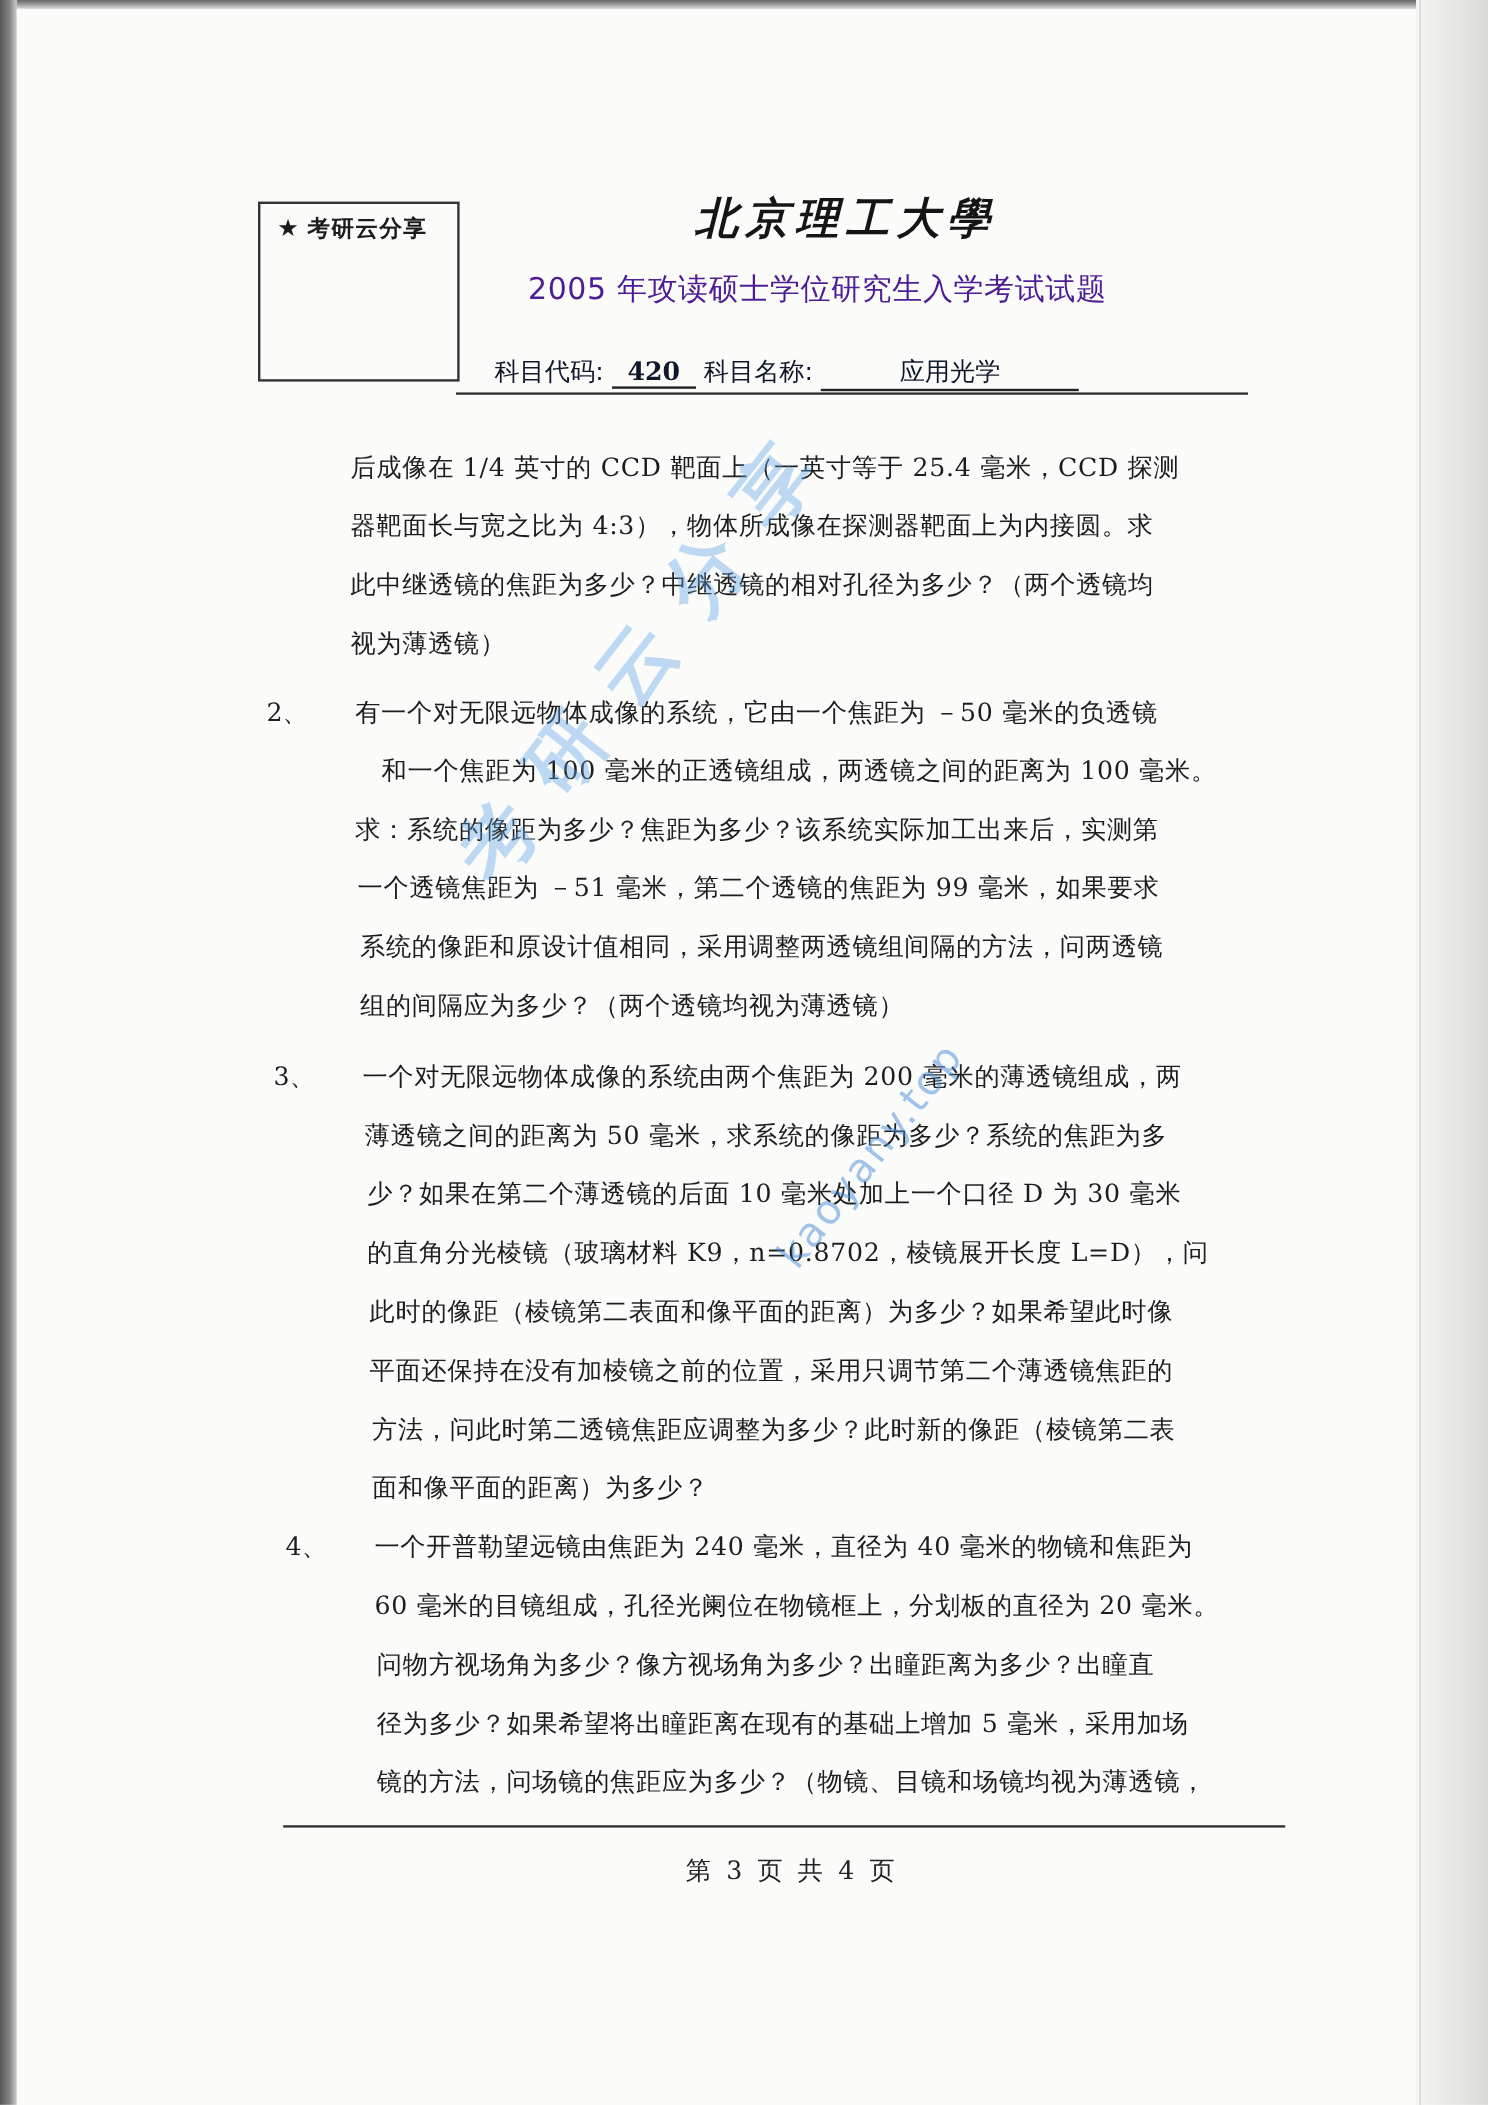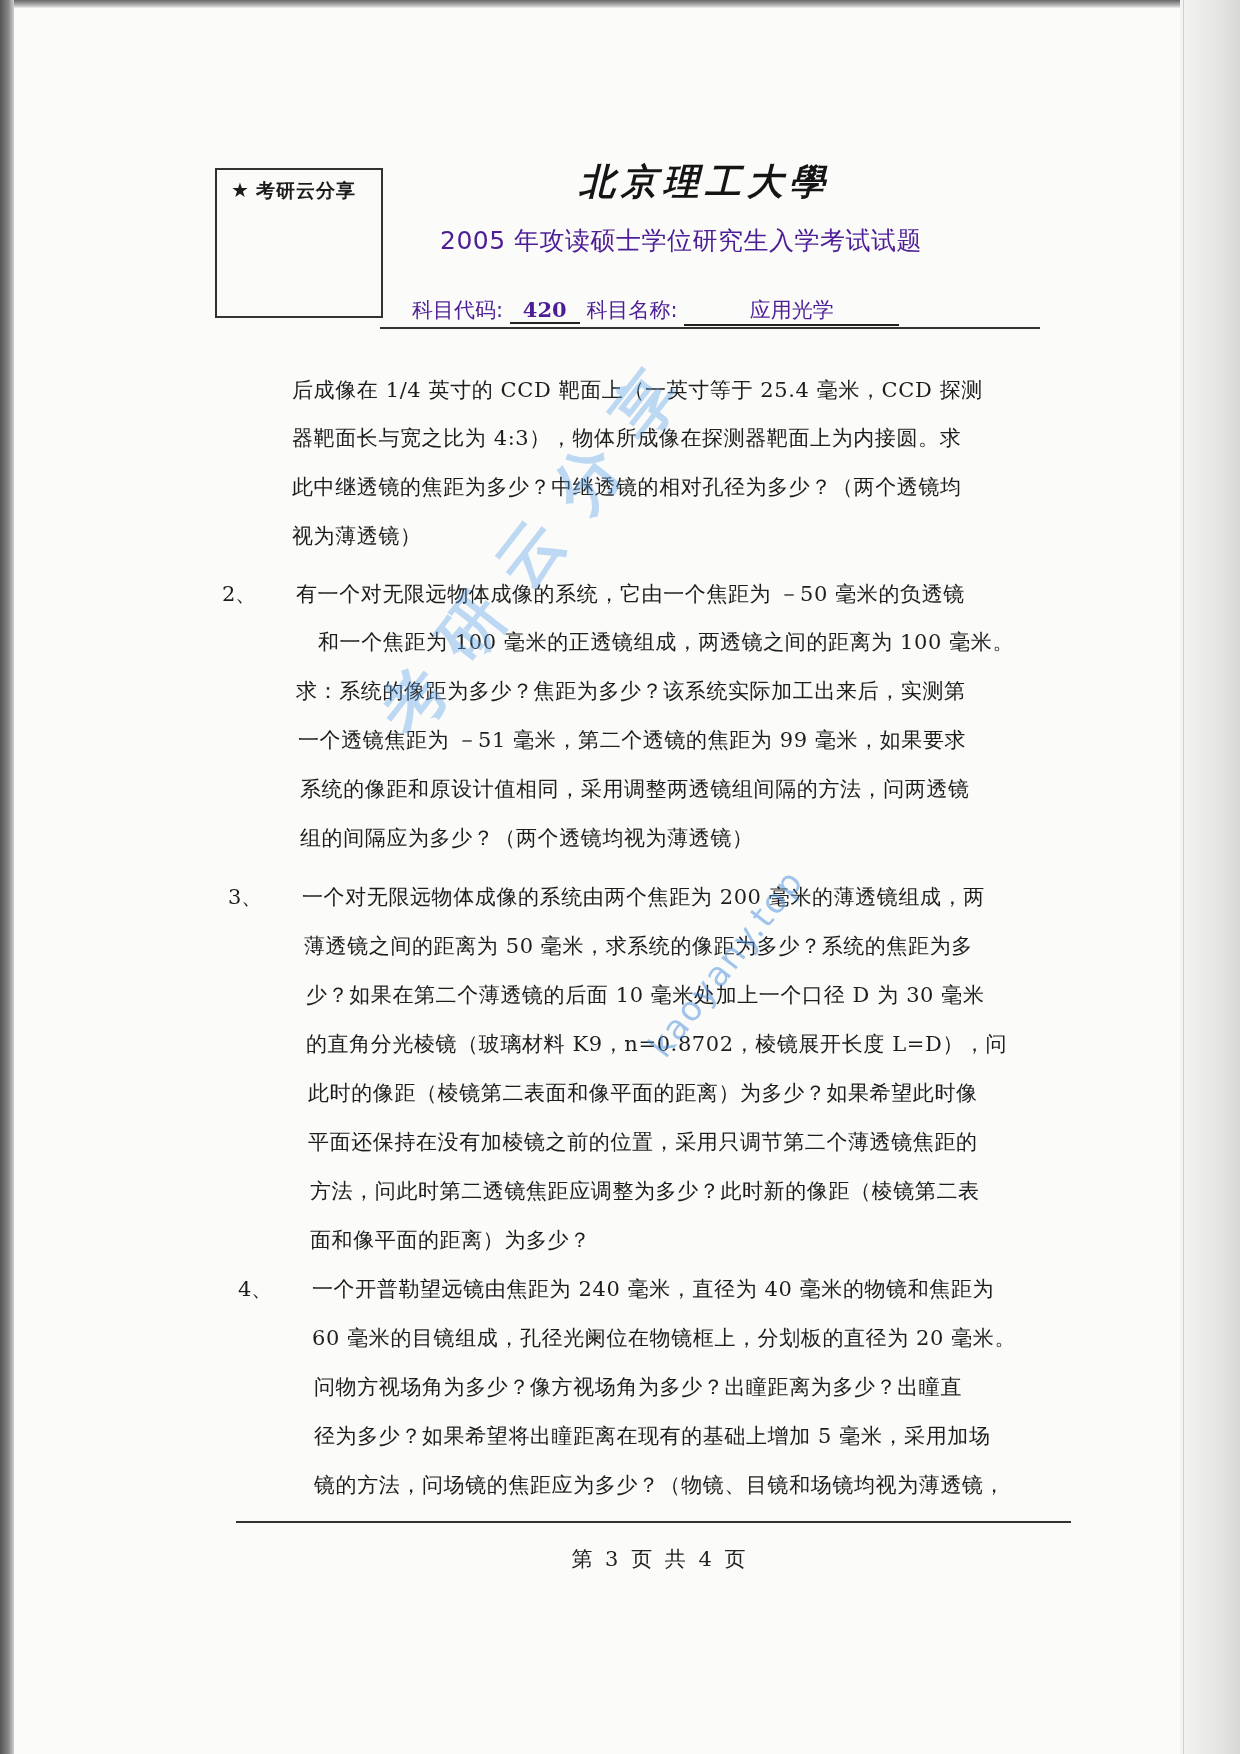--- a/index.html
+++ b/index.html
@@ -45,21 +45,21 @@
       font-family: "DejaVu Serif", serif; font-weight: bold; font-size: 36px; letter-spacing: 6px;
       font-style: italic; color: #151515;
     }
     .exam-title {
       position: absolute; left: 440px; top: 224px; width: 540px;
       font-family: "DejaVu Sans", "Liberation Sans", sans-serif; font-size: 25px; letter-spacing: 0.5px;
       color: #4c1d95;
     }
     .subject-row {
       position: absolute; left: 412px; top: 296px; font-size: 21px;
-      font-family: "DejaVu Sans", "Liberation Sans", sans-serif; color: #4c1d95;
+      font-family: "DejaVu Sans", "Liberation Sans", sans-serif; color: #0f172a;
       white-space: nowrap;
     }
     .subject-row .blank {
       display: inline-block; border-bottom: 2px solid #222; text-align: center;
       font-family: "DejaVu Serif", serif;
     }
     .subject-row .code { width: 70px; font-weight: bold; }
     .subject-row .name { width: 215px; }
     .header-rule {
       position: absolute; left: 380px; top: 327px; width: 660px; height: 2px; background: #333;

